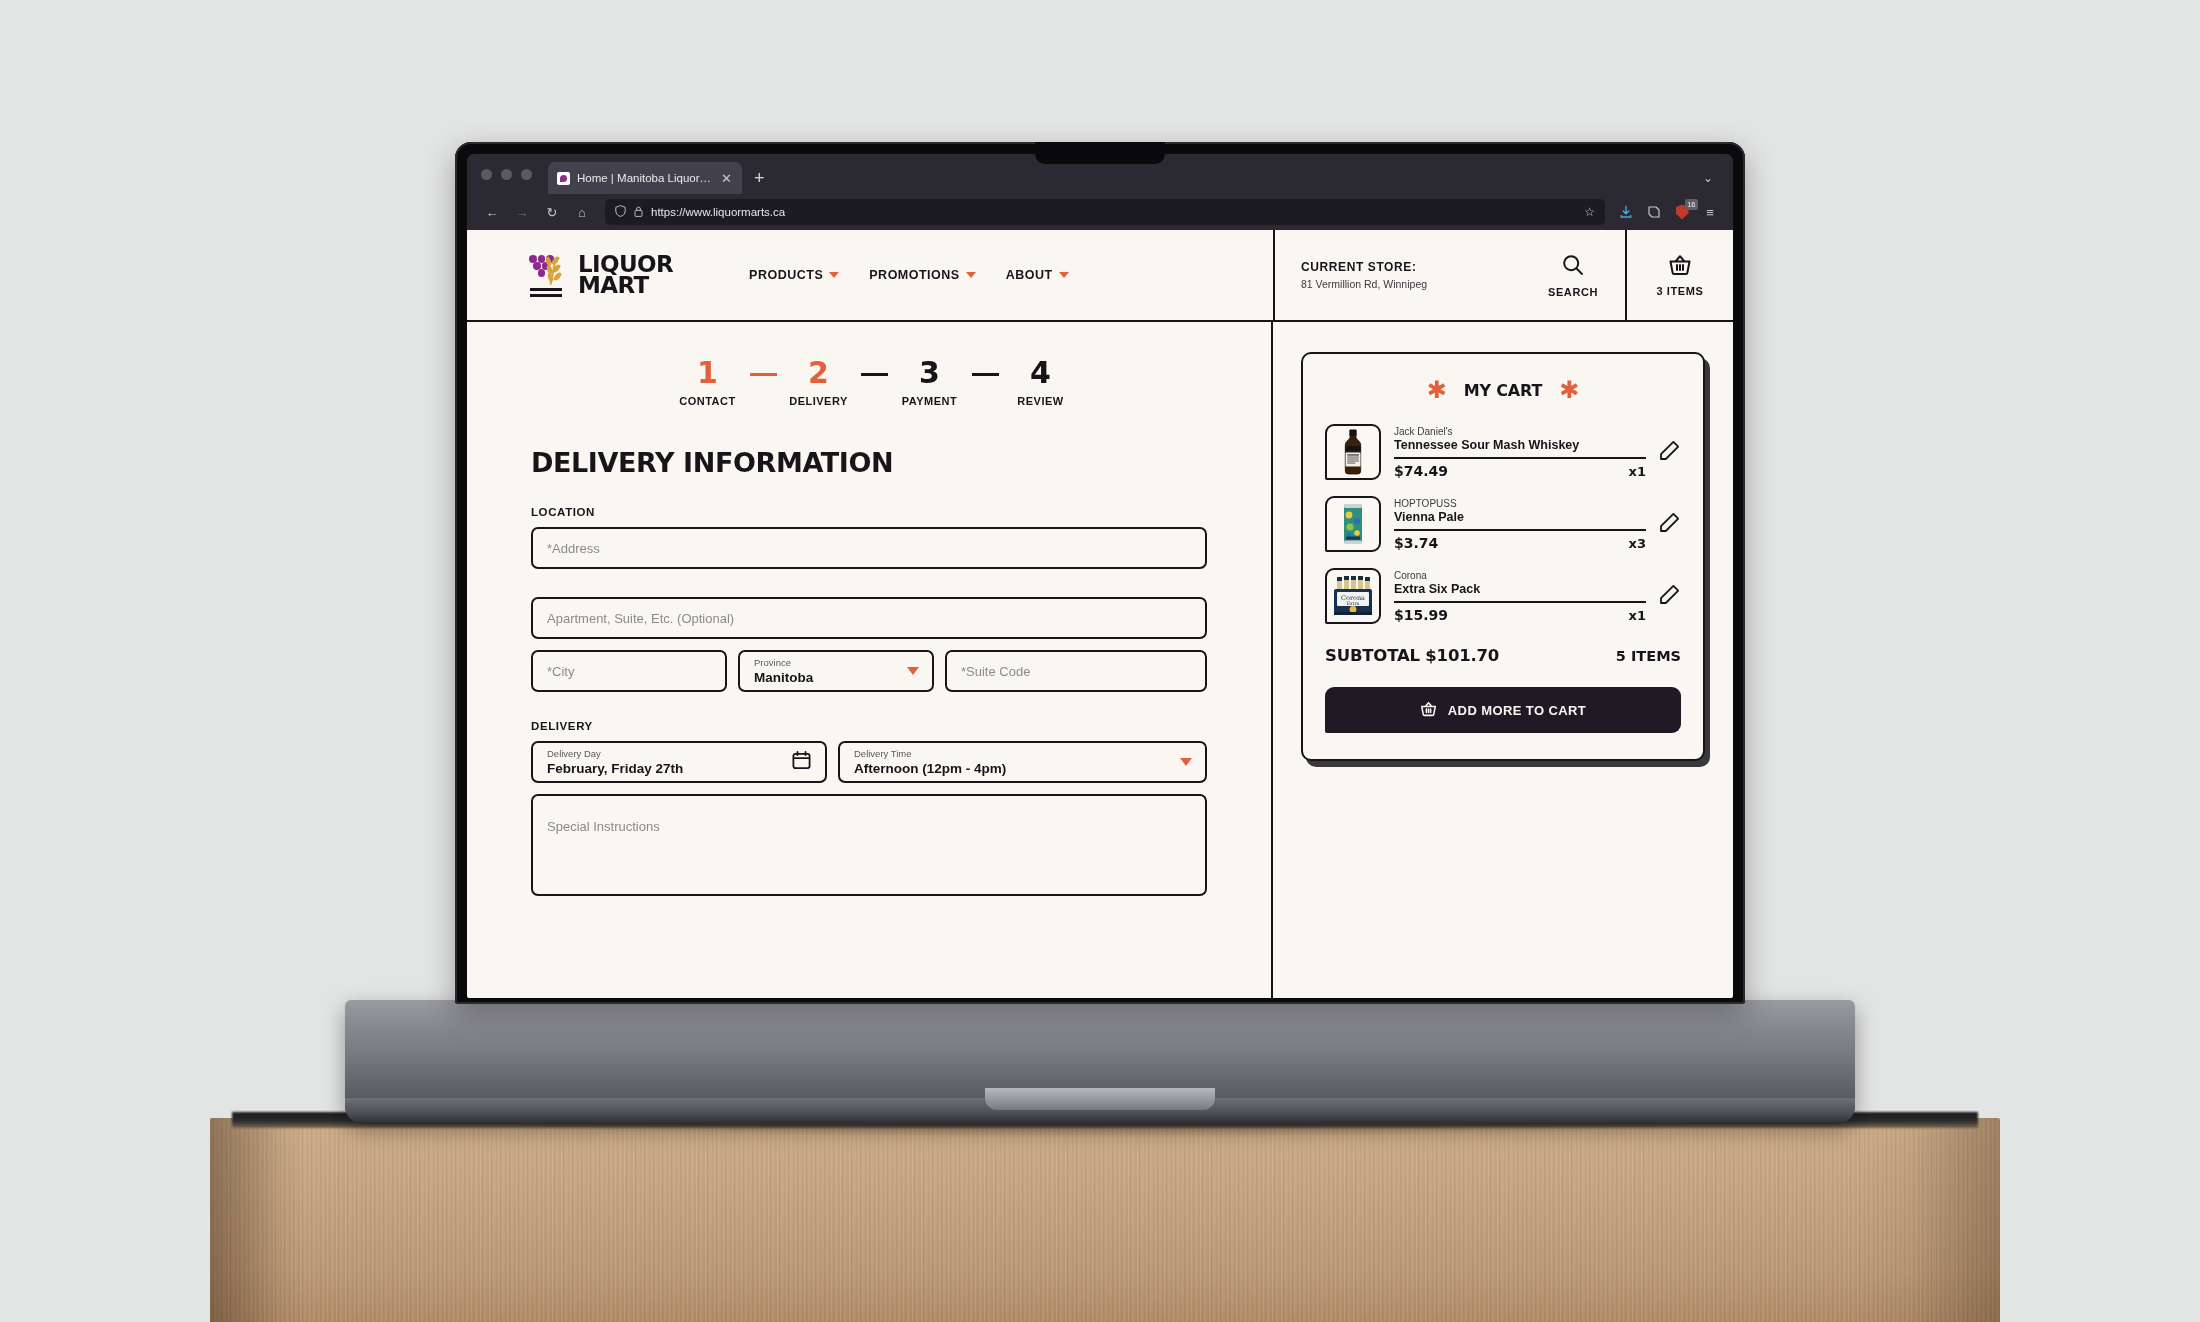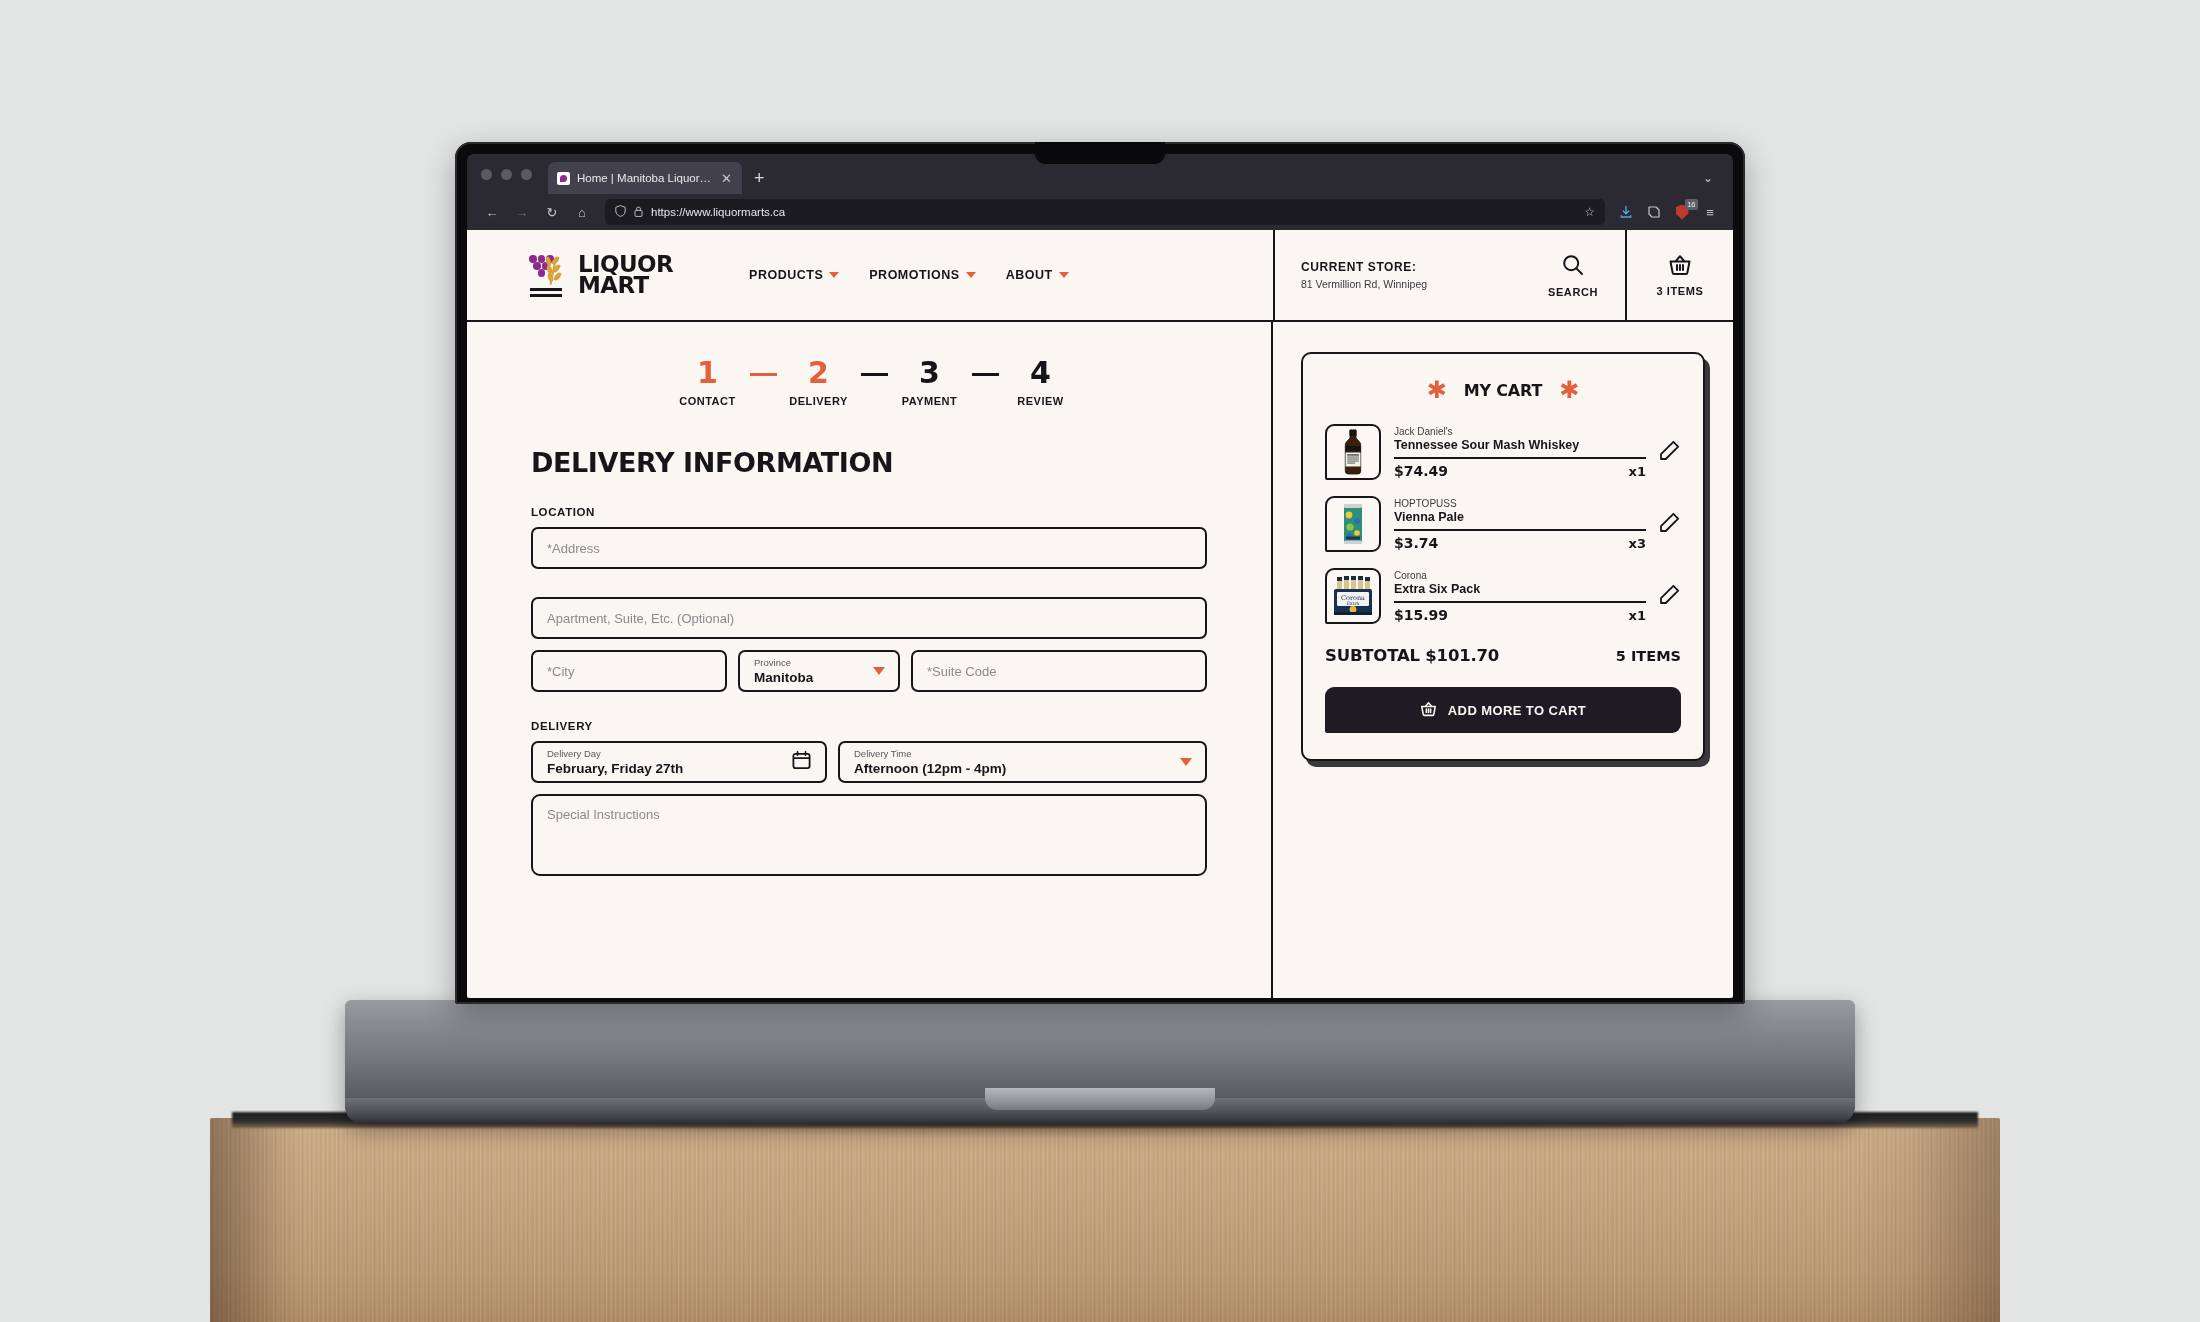--- a/index.html
+++ b/index.html
@@ -164,29 +164,29 @@
   .form-wrap { padding: 0 64px 0 64px; margin-top: 40px; }
   h1.section-title {
     font-family: "DejaVu Sans", sans-serif; font-weight: 700;
     font-size: 27px; letter-spacing: -0.4px; color: #16161a;
   }
   .group-label { font-size: 11.5px; font-weight: 700; letter-spacing: 0.6px; color: #16161a; margin: 28px 0 9px; }
   .fld {
     position: relative; border: 2px solid #16161a; border-radius: 7px; background: #faf6f1;
     height: 42px; display: flex; flex-direction: column; justify-content: center; padding: 0 14px;
   }
-  .fld.tall { height: 82px; justify-content: flex-start; padding-top: 11px; border-radius: 9px; }
+  .fld.tall { height: 102px; justify-content: flex-start; padding-top: 23px; }
   .fld + .fld { margin-top: 28px; }
   .ph { font-size: 13px; color: #8b8b8e; }
   .flab { font-size: 9.5px; color: #5a5a5e; line-height: 1; }
   .fval { font-size: 13.5px; font-weight: 700; color: #16161a; margin-top: 3px; line-height: 1; }
   .row { display: flex; gap: 11px; margin-top: 11px; justify-content: flex-end; }
   .row .fld { margin-top: 0; }
   .f-city { width: 196px; }
-  .f-prov { width: 162px; }
+  .f-prov { width: 196px; }
   .f-post { flex: 1 1 auto; }
   .f-day { width: 296px; }
   .f-time { flex: 1 1 auto; }
   .sel-caret { position: absolute; right: 13px; top: 50%; transform: translateY(-50%); width: 0; height: 0; border-left: 6px solid transparent; border-right: 6px solid transparent; border-top: 8px solid #e2603c; }
   .cal-ic { position: absolute; right: 14px; top: 50%; transform: translateY(-50%); }
 
   
   .cart-card {
     border: 2px solid #16161a; border-radius: 10px; background: #faf6f1;
     box-shadow: 5px 6px 0 rgba(22,22,26,0.85);

